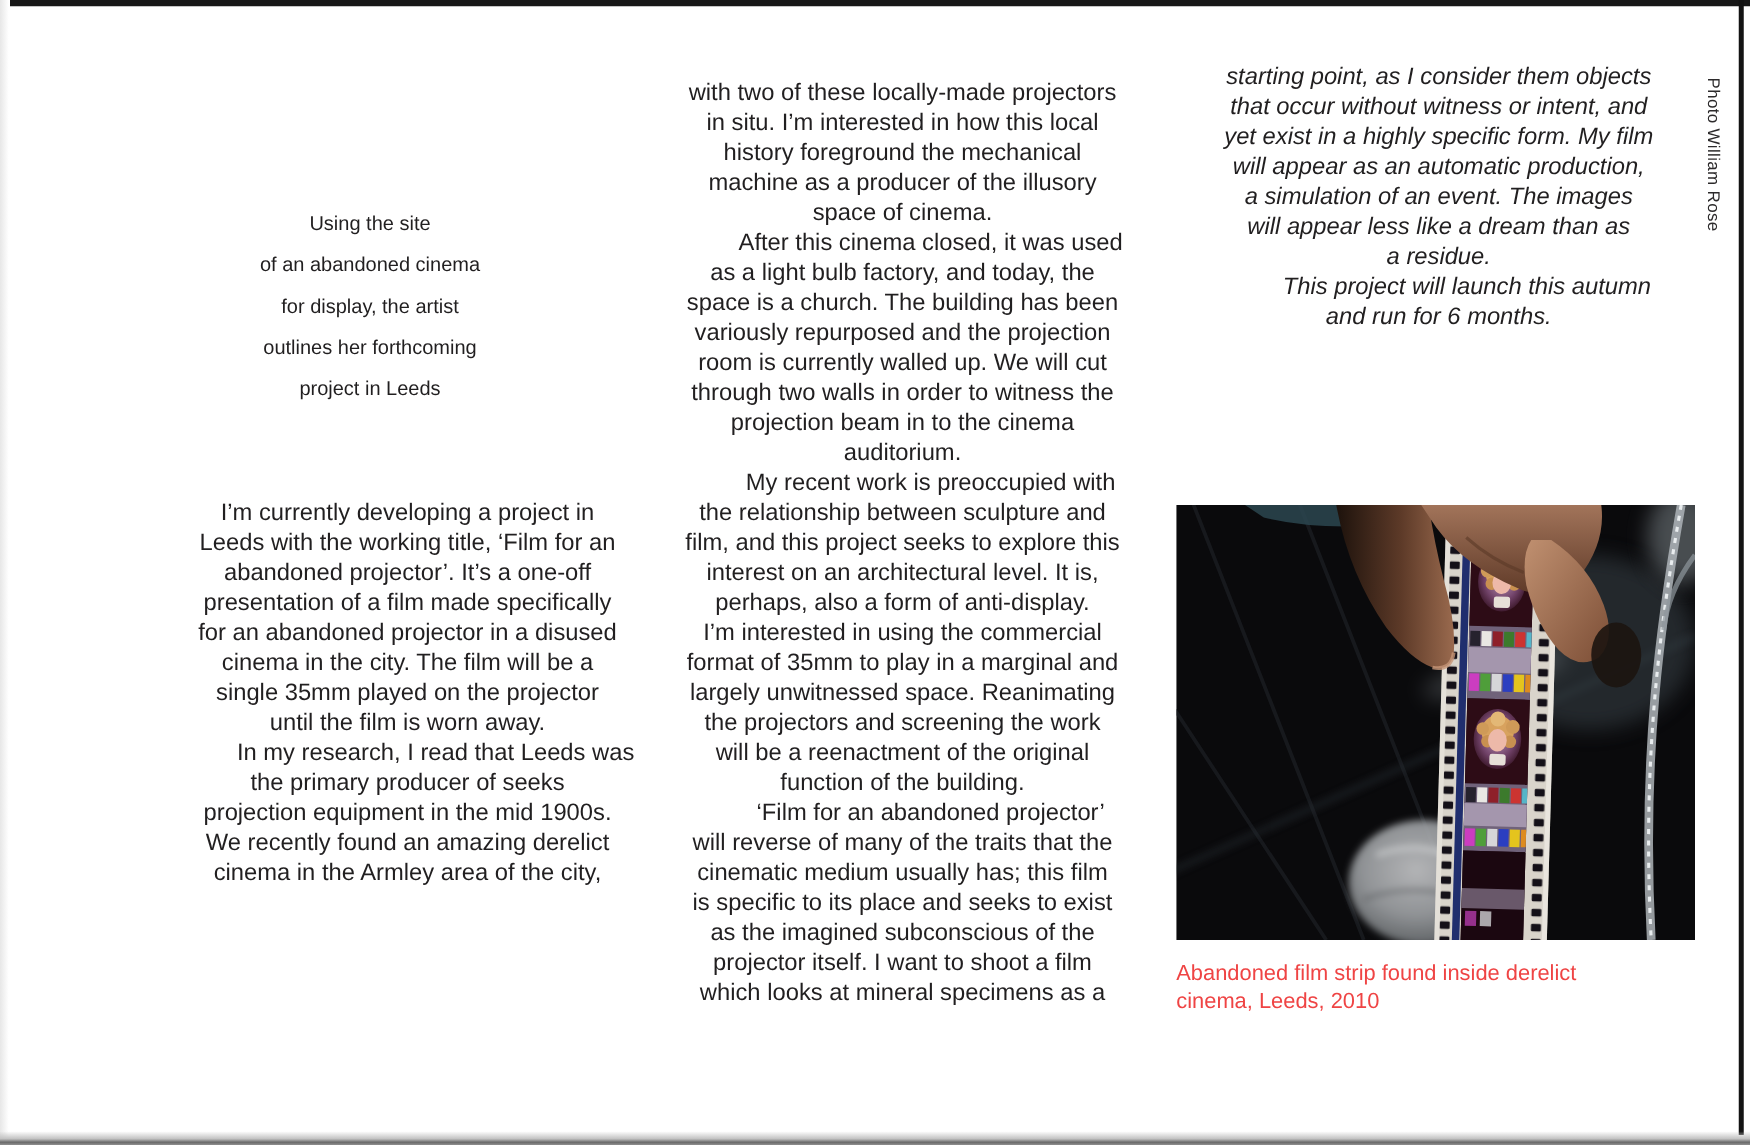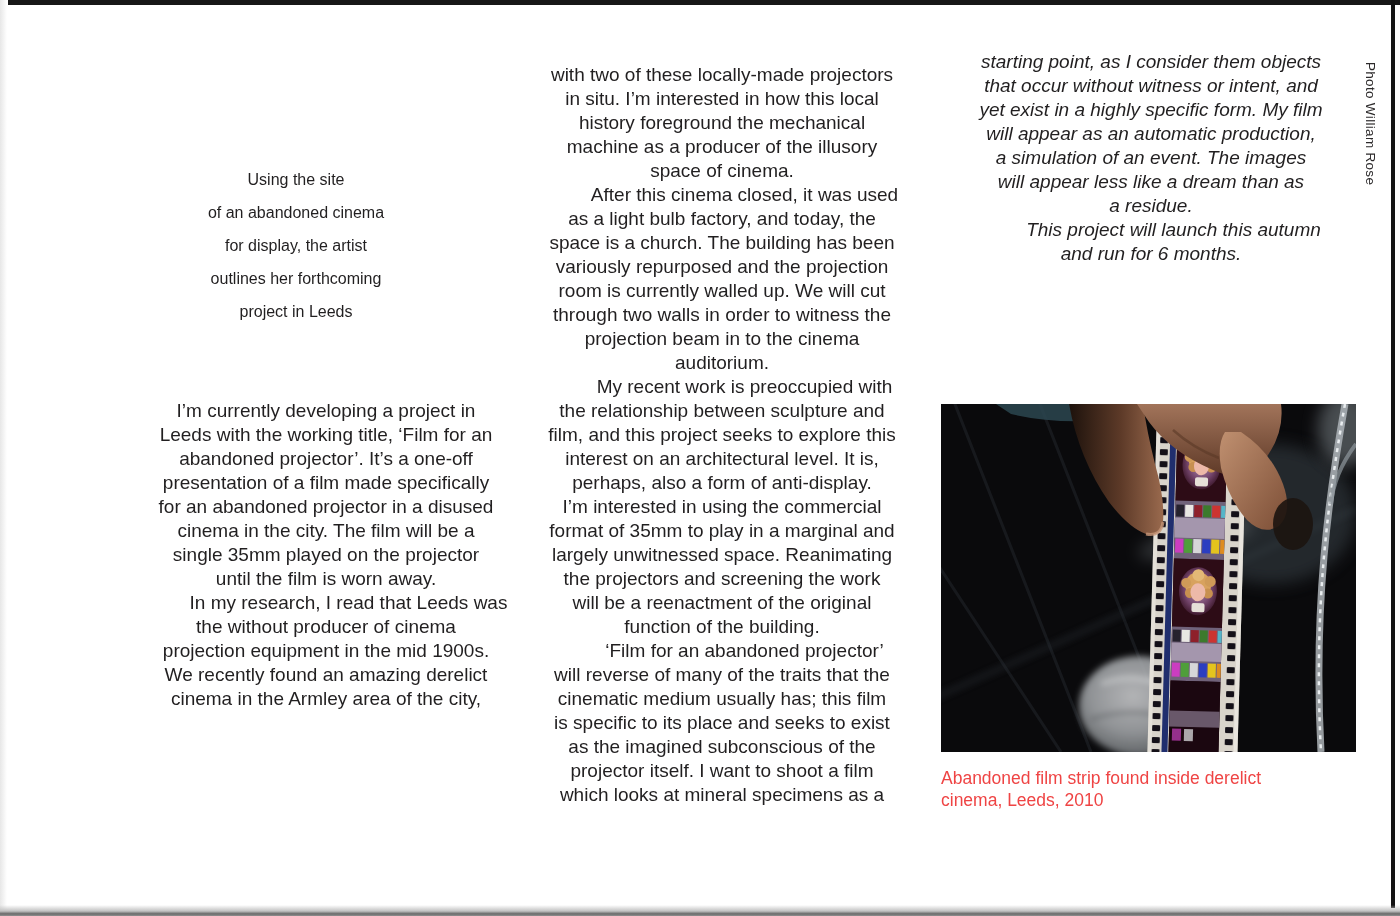--- a/index.html
+++ b/index.html
@@ -58,21 +58,21 @@
   <section class="col col1">
     <p>I’m currently developing a project in
 Leeds with the working title, ‘Film for an
 abandoned projector’. It’s a one-off
 presentation of a film made specifically
 for an abandoned projector in a disused
 cinema in the city. The film will be a
 single 35mm played on the projector
 until the film is worn away.</p>
     <p class="ind">In my research, I read that Leeds was
-the without producer of cinema
+the primary producer of seeks
 projection equipment in the mid 1900s.
 We recently found an amazing derelict
 cinema in the Armley area of the city,</p>
   </section>
 
   <section class="col col2">
     <p>with two of these locally-made projectors
 in situ. I’m interested in how this local
 history foreground the mechanical
 machine as a producer of the illusory

